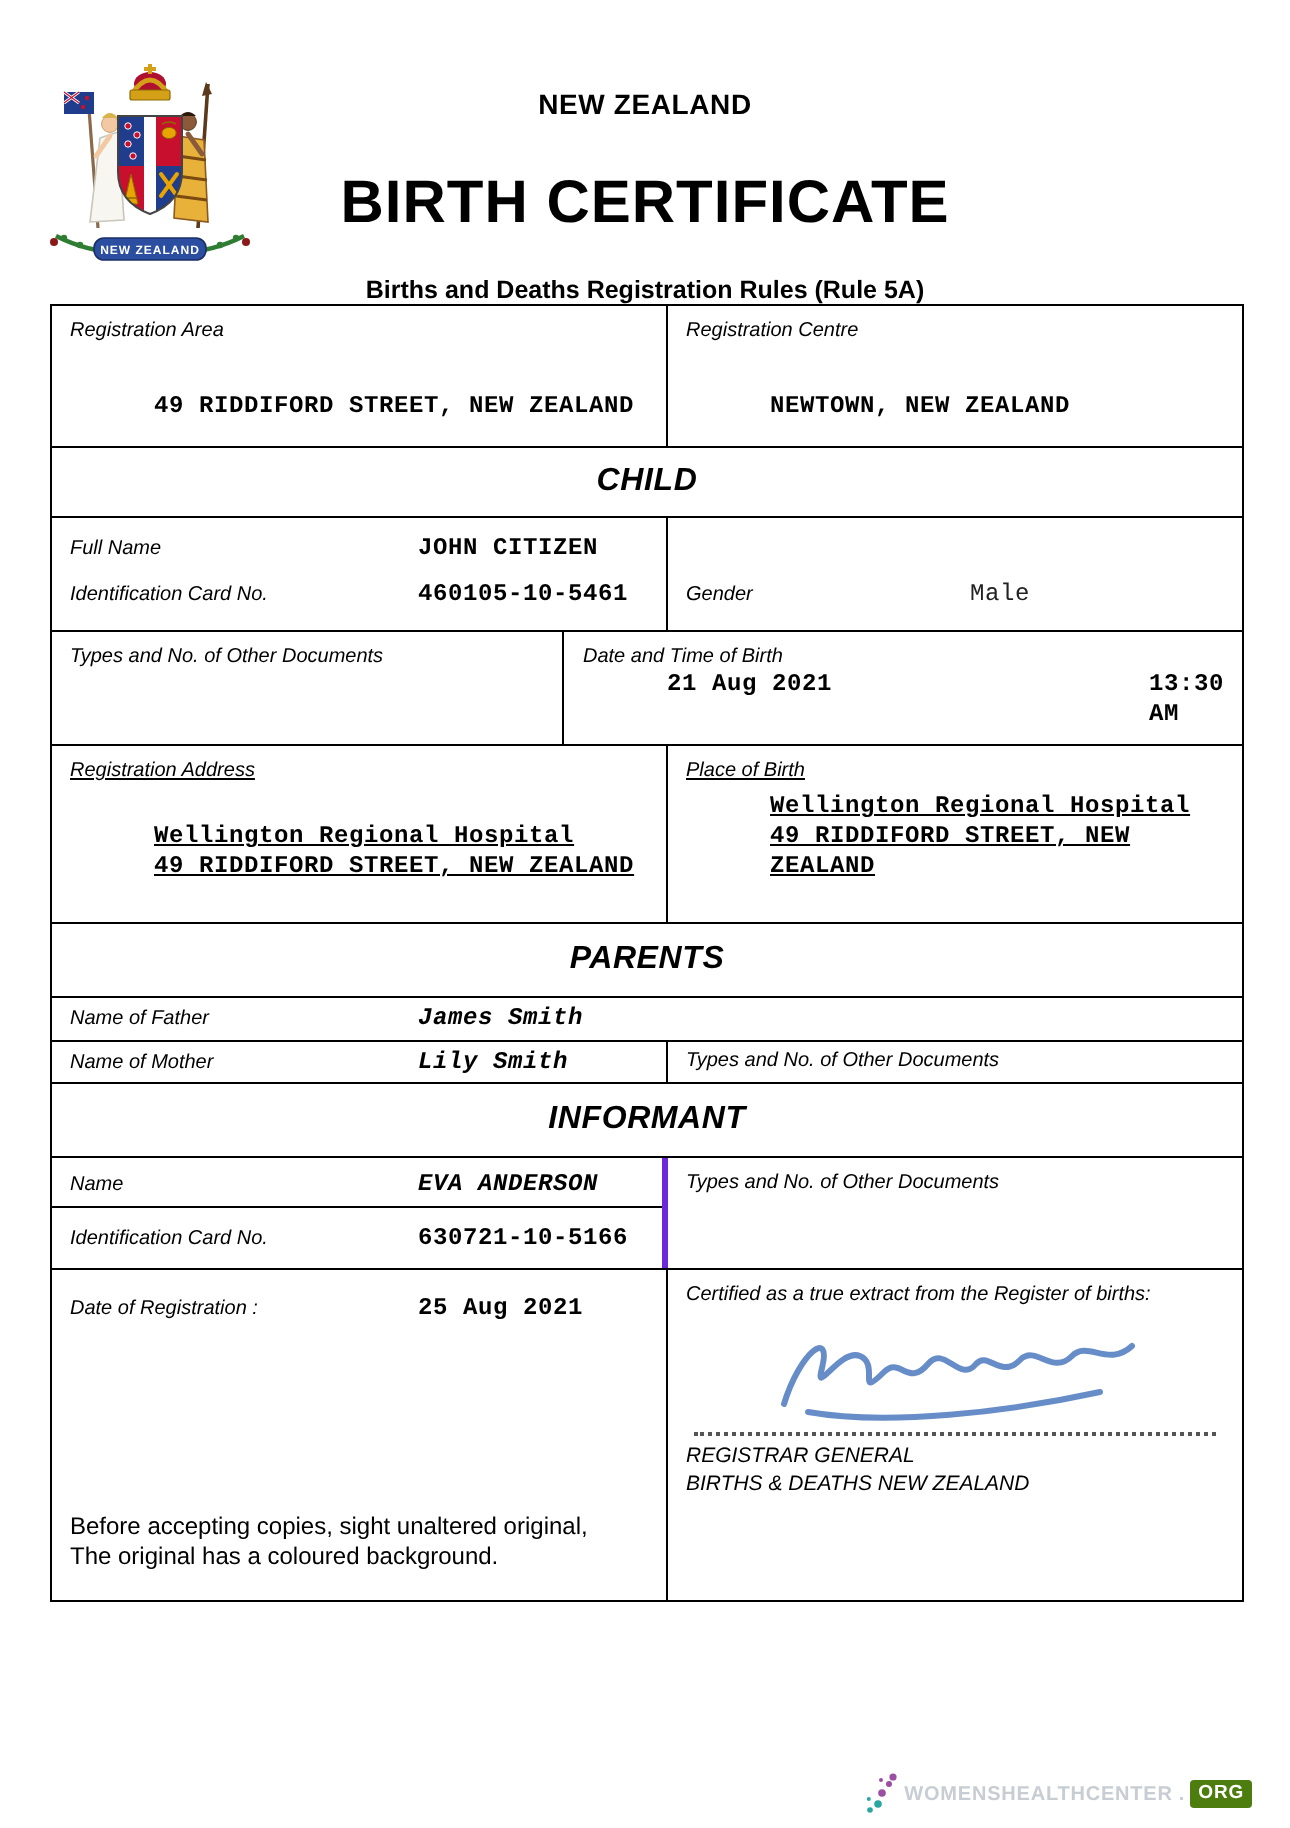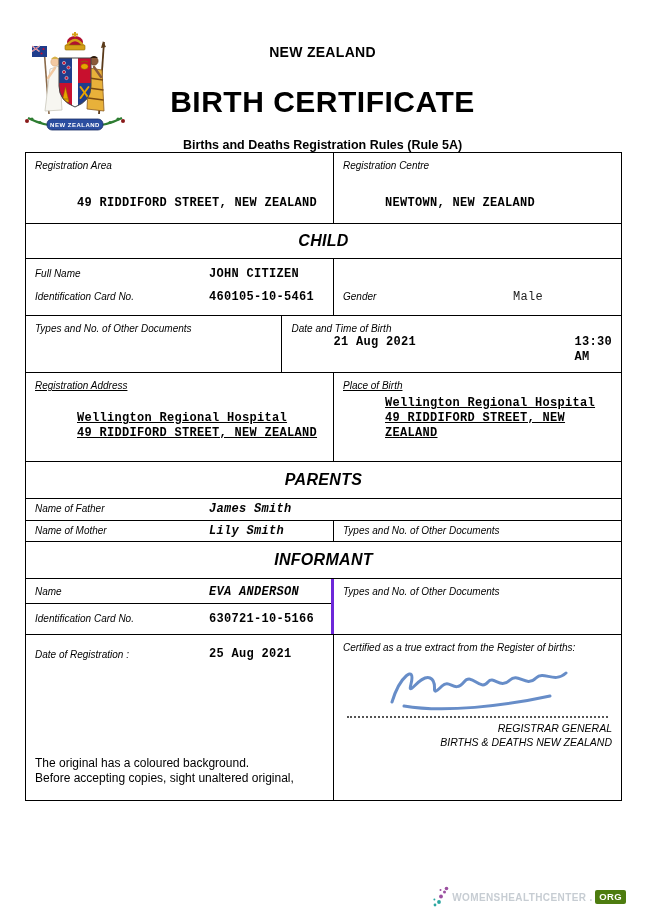--- a/index.html
+++ b/index.html
@@ -49,21 +49,21 @@
   .inf-left .sub2 { height:30px; padding:8px 9px; }
 
   .dob-vals { display:flex;gap:48px; }
   .dob-vals .d1 { width:151px; flex:none; }
 
   .note { font-size:12px; line-height:15px; font-style:normal; }
 
   .cert-right { align-items:stretch; }
   .sig-wrap { display:flex; justify-content:center; margin-top:2px; }
   .dotline { border-bottom:2px dotted #555; width:97%; margin:2px auto 3px auto; }
-  .registrar { text-align:right; font-style:italic; font-size:10.5px; line-height:14px; }
+  .registrar { text-align:left; font-style:italic; font-size:10.5px; line-height:14px; }
 
   
   .wm { position:absolute; right:19px; top:886px; display:flex; align-items:center; gap:3px; }
   .wm-text { font-size:10px; letter-spacing:.4px; color:#c7cdd3; font-weight:bold; }
   .wm-dot { color:#c7cdd3; font-size:10px; font-weight:bold; }
   .wm-badge { font-size:9.5px; font-weight:bold; color:#fff; background:#4d7c0f; padding:1px 4px 2px 4px; border-radius:2px; letter-spacing:.4px; }
 </style>
 </head>
 <body>
 
@@ -182,21 +182,21 @@
       <div class="kv" style="margin-top:2px;">
         <span class="lbl k">Full Name</span>
         <span class="val">JOHN CITIZEN</span>
       </div>
       <div class="kv push" style="padding-bottom:4px;">
         <span class="lbl k">Identification Card No.</span>
         <span class="val">460105-10-5461</span>
       </div>
     </div>
     <div class="cell cr">
-      <div class="kv push" style="padding-bottom:4px;gap:28px;">
+      <div class="kv push" style="padding-bottom:4px;">
         <span class="lbl k" style="width:100px;">Gender</span>
         <span class="val norm">Male</span>
       </div>
     </div>
   </div>
 
   <div class="row h-types">
     <div class="cell cl">
       <div class="lbl">Types and No. of Other Documents</div>
     </div>
@@ -271,22 +271,22 @@
     </div>
   </div>
 
   <div class="row h-bottom">
     <div class="cell cl">
       <div class="kv" style="margin-top:6px;align-items:center;">
         <span class="lbl k">Date of Registration :</span>
         <span class="val">25 Aug 2021</span>
       </div>
       <div class="note push" style="padding-bottom:8px;">
+        <div>Before accepting copies, sight unaltered original,</div>
         <div>The original has a coloured background.</div>
-        <div>Before accepting copies, sight unaltered original,</div>
       </div>
     </div>
     <div class="cell cr cert-right">
       <div class="lbl">Certified as a true extract from the Register of births:</div>
       <div class="push sig-wrap">
         <svg width="200" height="58" viewBox="0 0 200 58">
           <g fill="none" stroke="#5b84c4" stroke-width="3" stroke-linecap="round" stroke-linejoin="round" opacity=".92">
             <path d="M14,46 C22,20 38,8 33,28 C29,43 42,18 52,22 C62,26 50,44 64,30 C72,22 76,38 86,26 C94,16 102,36 110,26 C116,19 122,34 132,24 C140,16 148,32 158,22 C166,14 176,28 188,17"></path>
             <path d="M26,50 C66,57 126,50 172,40"></path>
           </g>

